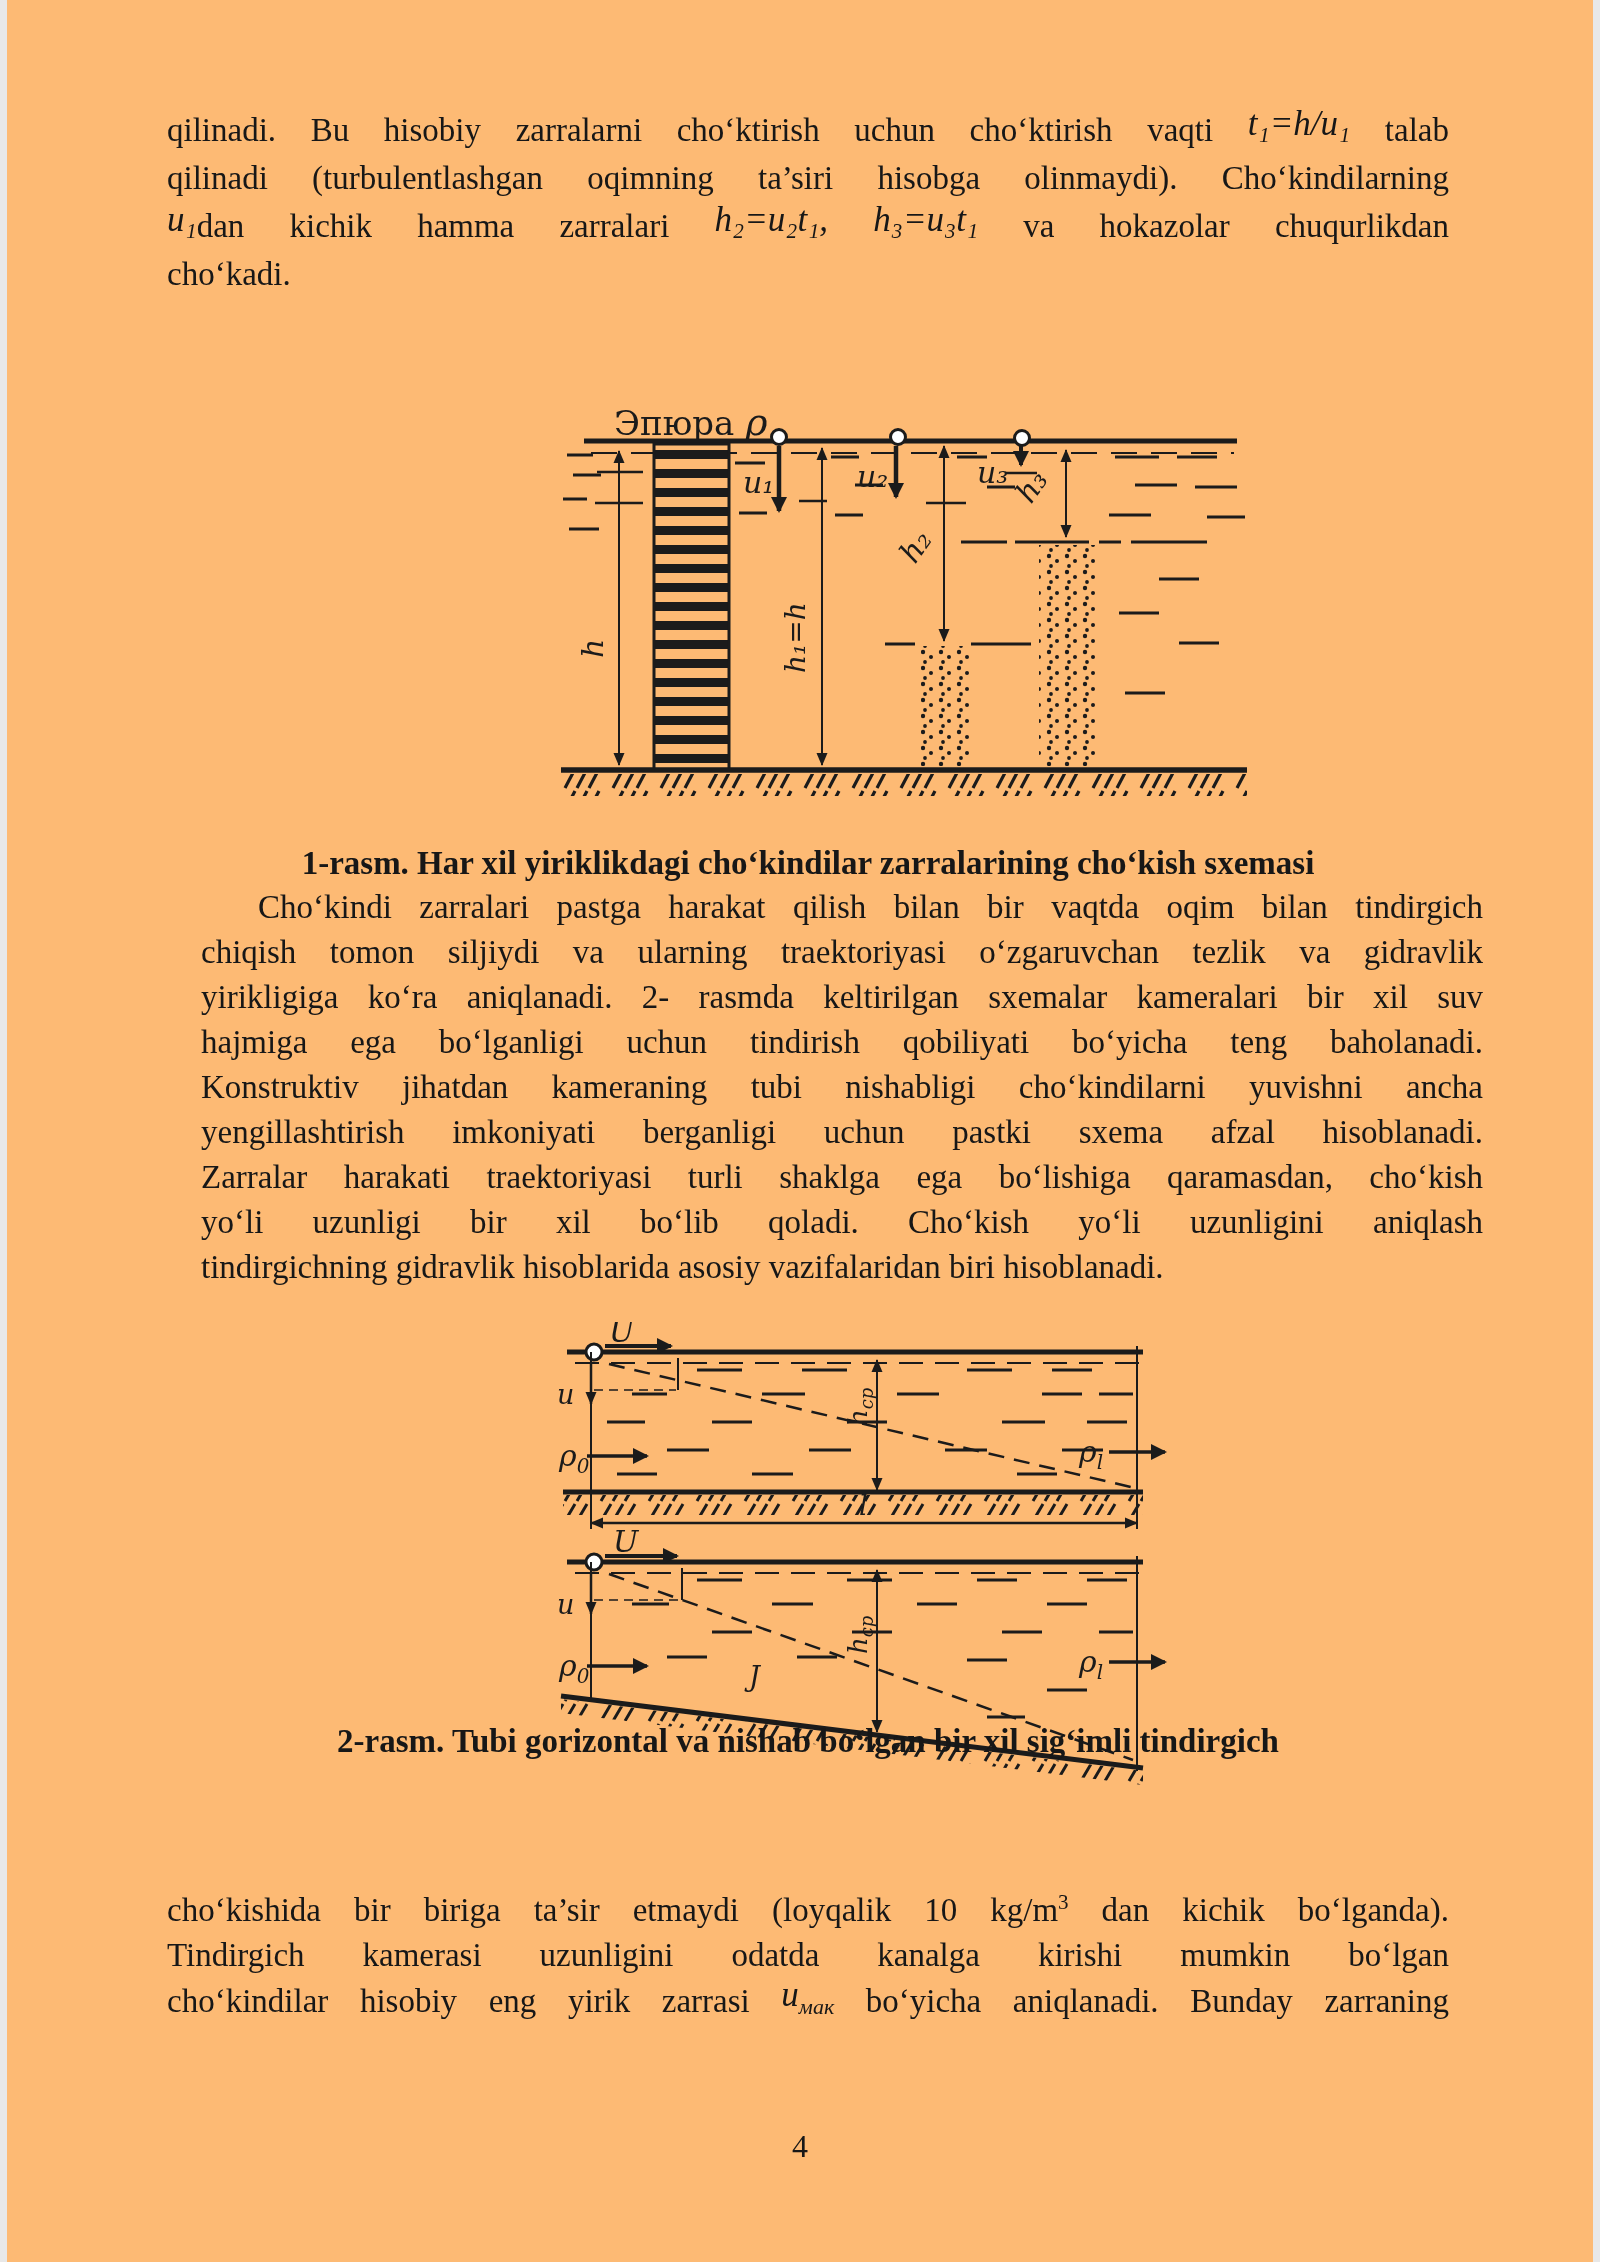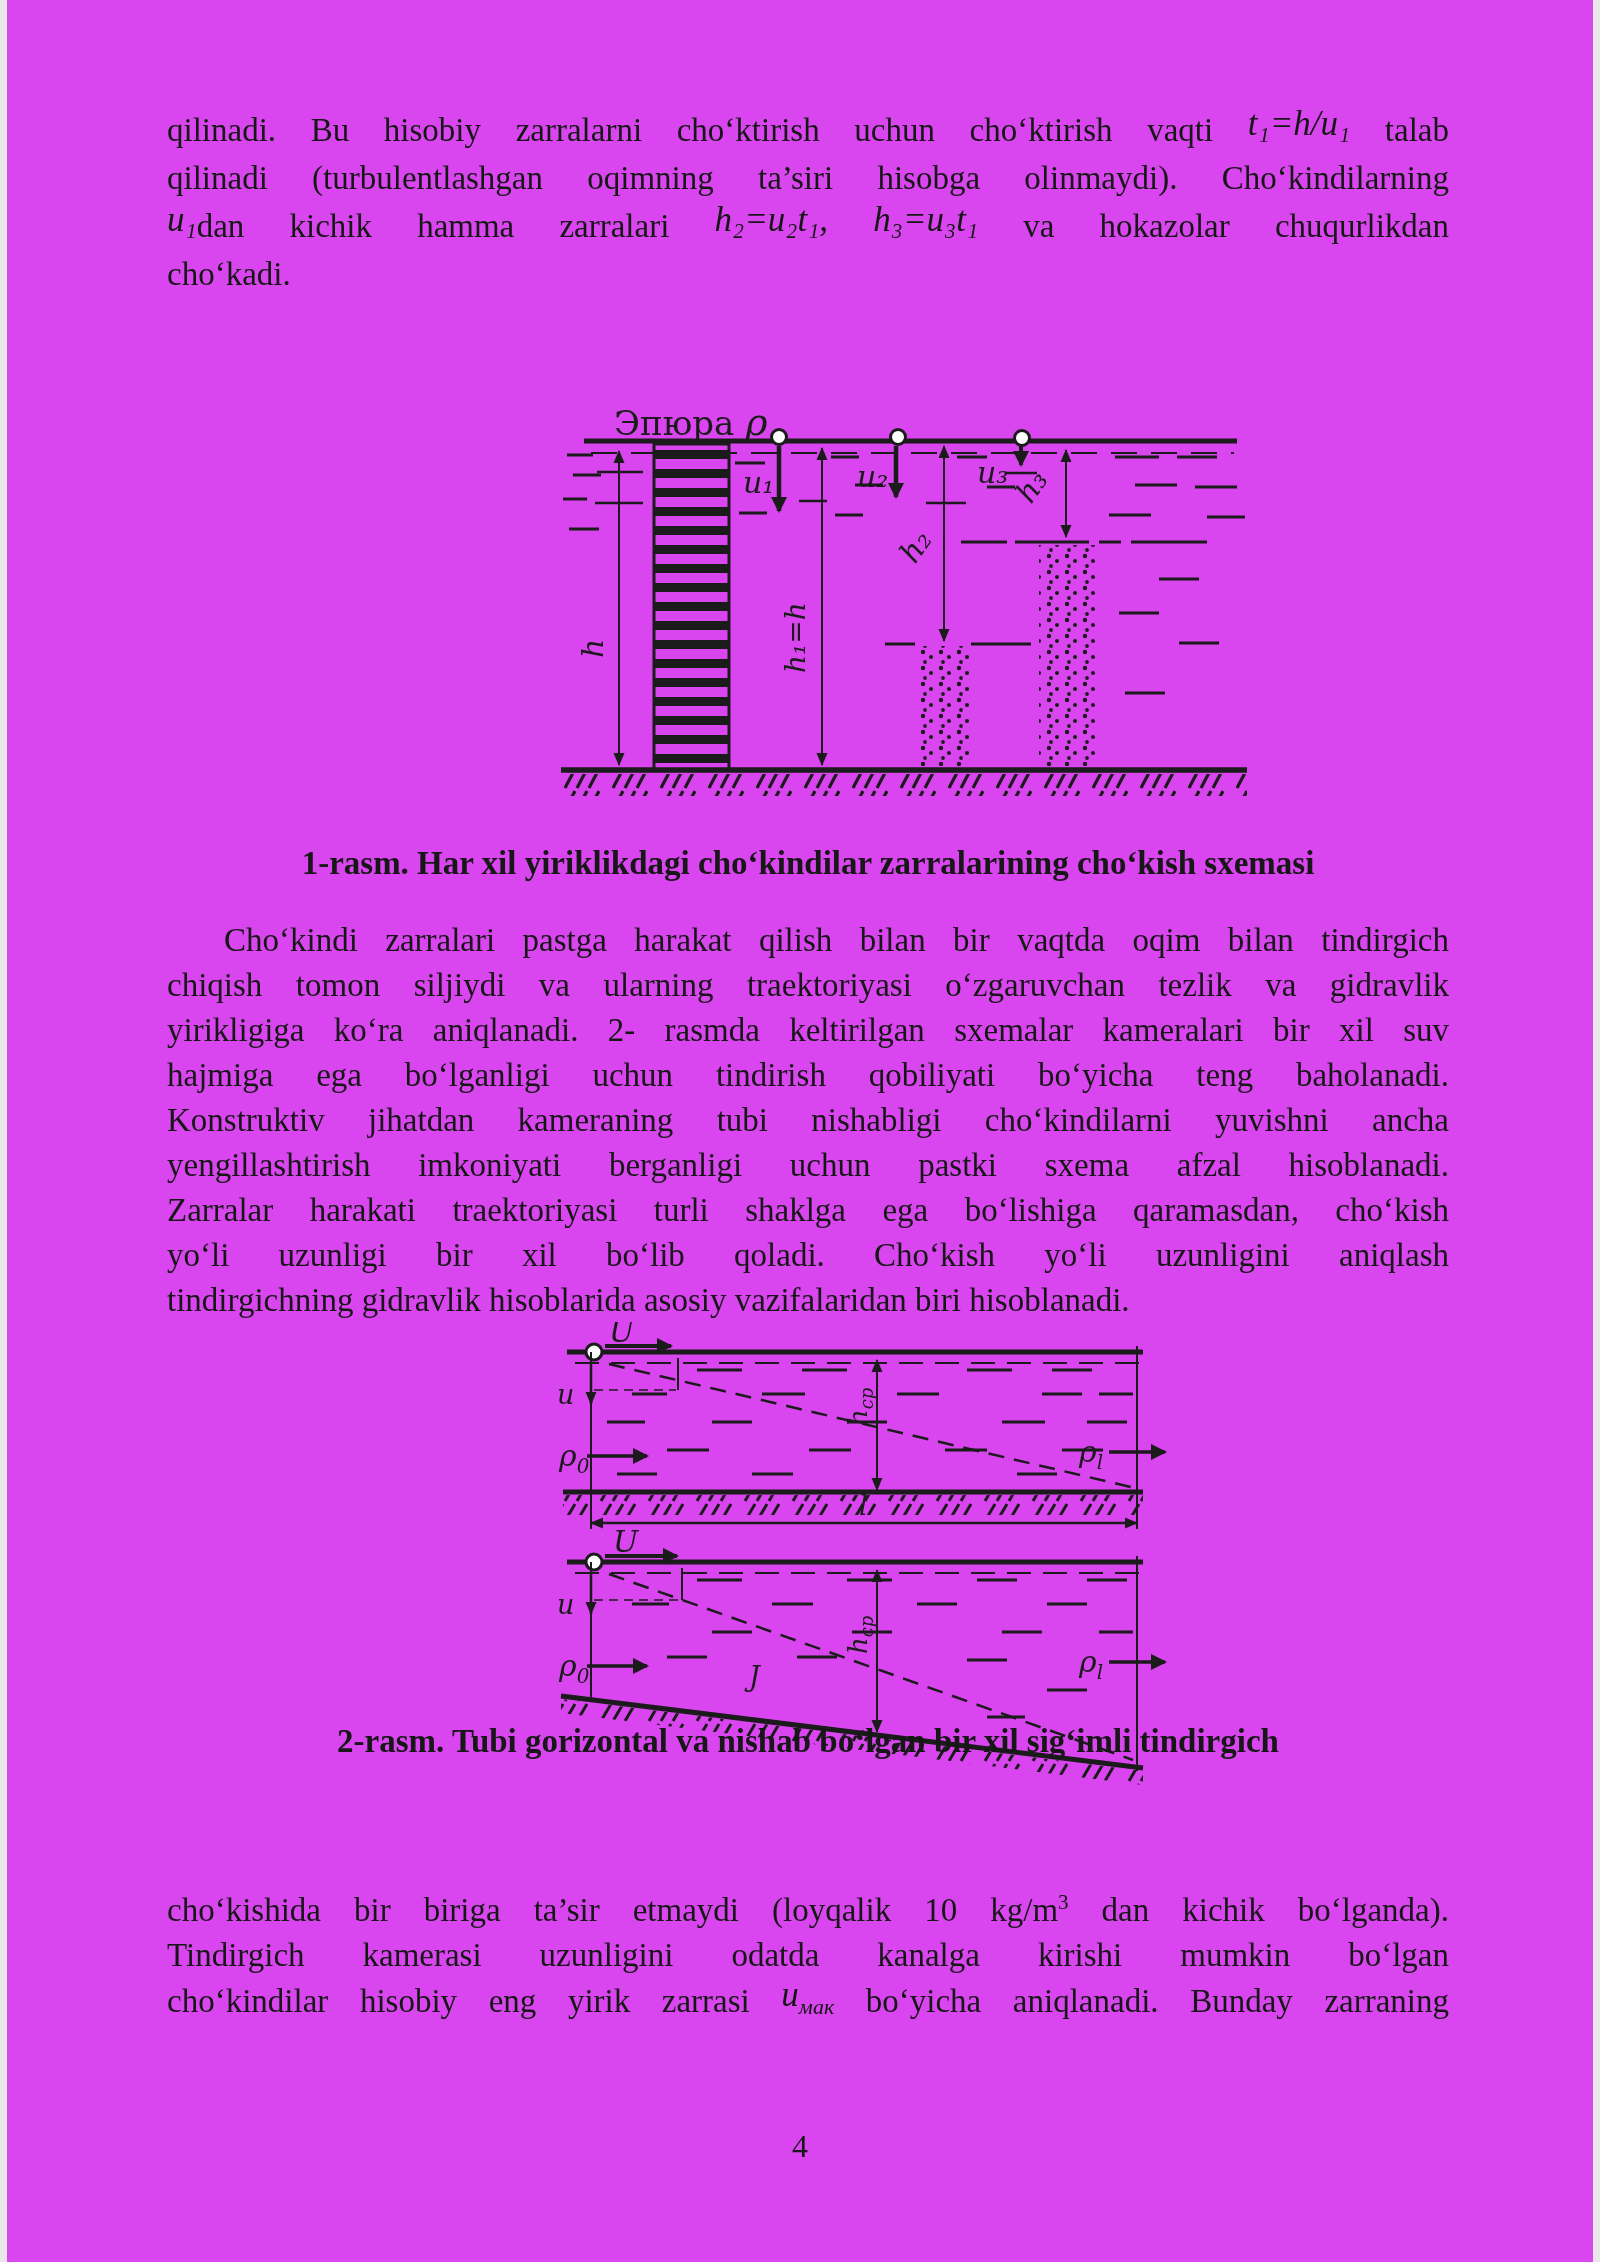--- a/index.html
+++ b/index.html
@@ -1,16 +1,16 @@
 <!DOCTYPE html>
 <html><head>
 <meta charset="utf-8">
 <style>
   html,body{margin:0;padding:0;background:#e8e8e8;}
-  .page{position:relative;width:1586px;height:2262px;background:#d946ef;
+  .page{position:relative;width:1586px;height:2262px;background:#fdba74;
         font-family:"Liberation Serif",serif;color:#171717;overflow:hidden;margin:0 auto;}
   .col{position:absolute;left:160px;width:1282px;}
   .ln{font-size:33px;line-height:48px;text-align:justify;text-align-last:justify;}
   .p23 .ln{line-height:45px;}
   .ln.last{text-align:justify;text-align-last:left;}
   .ind{text-indent:57px;}
   .math{font-style:italic;font-size:35px;position:relative;top:-6px;white-space:nowrap;}
   .sup{font-size:21px;vertical-align:super;line-height:0;}
   .msub{font-style:italic;font-size:22px;vertical-align:sub;line-height:0;}
   .cap{position:absolute;left:160px;width:1282px;font-weight:bold;font-size:33px;
@@ -154,21 +154,21 @@
     <g>
       <line x1="2" y1="377" x2="688" y2="377" stroke-width="5.5"></line>
       <rect x="2" y="381" width="686" height="22" fill="url(#f1hatch)"></rect>
     </g>
   </svg>
 
   <div class="cap" style="top:840px;">
     <span>1-rasm. Har xil yiriklikdagi cho‘kindilar zarralarining cho‘kish sxemasi</span>
   </div>
 
-  <div class="col p23" style="top:918px;">
+  <div class="col p23" style="top:885px;margin-left:34px;">
     <div class="ln ind"><span>Cho‘kindi zarralari pastga harakat qilish bilan bir vaqtda oqim bilan tindirgich</span></div>
     <div class="ln"><span>chiqish tomon siljiydi va ularning traektoriyasi o‘zgaruvchan tezlik va gidravlik</span></div>
     <div class="ln"><span>yirikligiga ko‘ra aniqlanadi. 2- rasmda keltirilgan sxemalar kameralari bir xil suv</span></div>
     <div class="ln"><span>hajmiga ega bo‘lganligi uchun tindirish qobiliyati bo‘yicha teng baholanadi.</span></div>
     <div class="ln"><span>Konstruktiv jihatdan kameraning tubi nishabligi cho‘kindilarni yuvishni ancha</span></div>
     <div class="ln"><span>yengillashtirish imkoniyati berganligi uchun pastki sxema afzal hisoblanadi.</span></div>
     <div class="ln"><span>Zarralar harakati traektoriyasi turli shaklga ega bo‘lishiga qaramasdan, cho‘kish</span></div>
     <div class="ln"><span>yo‘li uzunligi bir xil bo‘lib qoladi. Cho‘kish yo‘li uzunligini aniqlash</span></div>
     <div class="ln last"><span>tindirgichning gidravlik hisoblarida asosiy vazifalaridan biri hisoblanadi.</span></div>
   </div>

